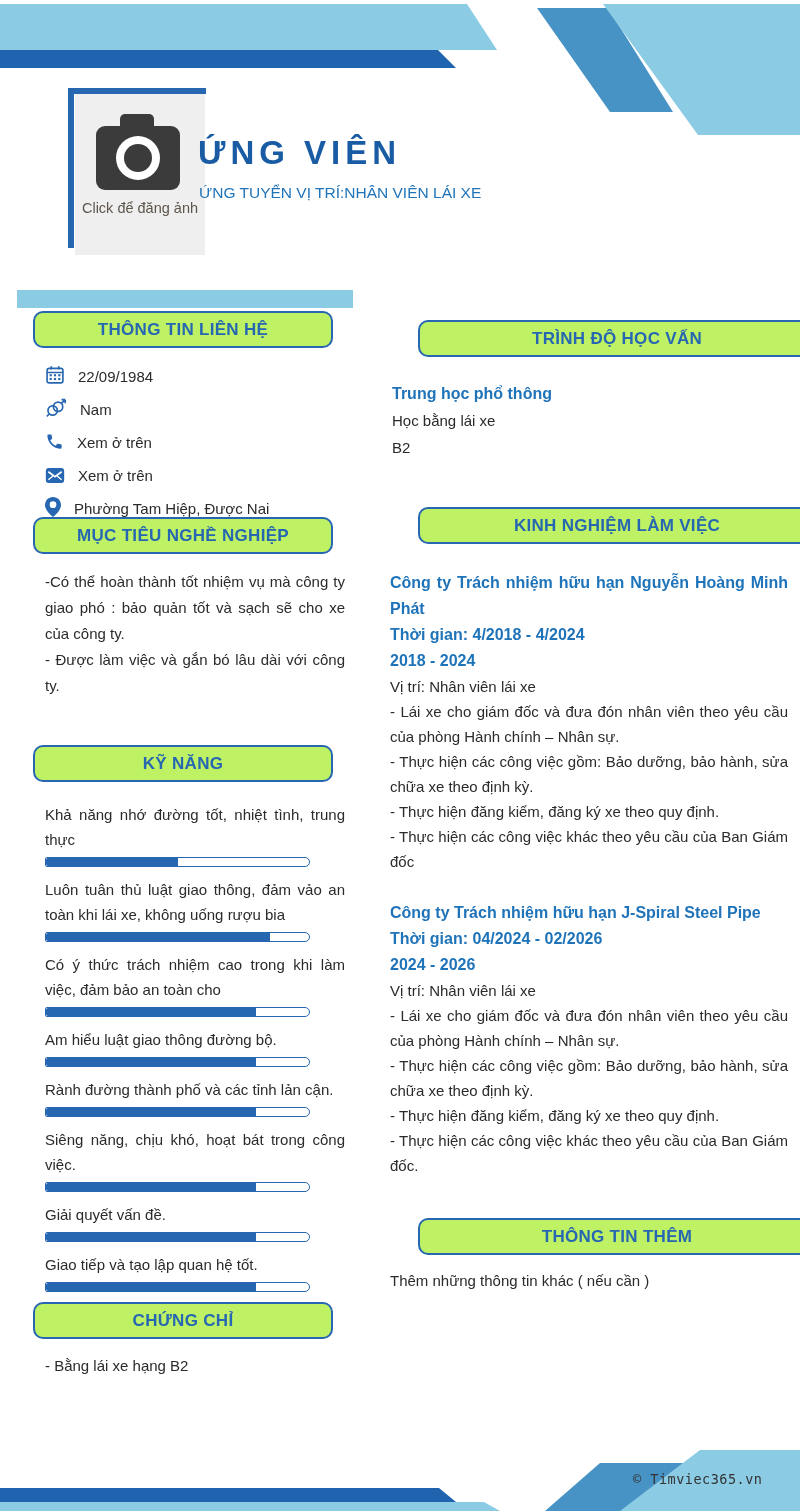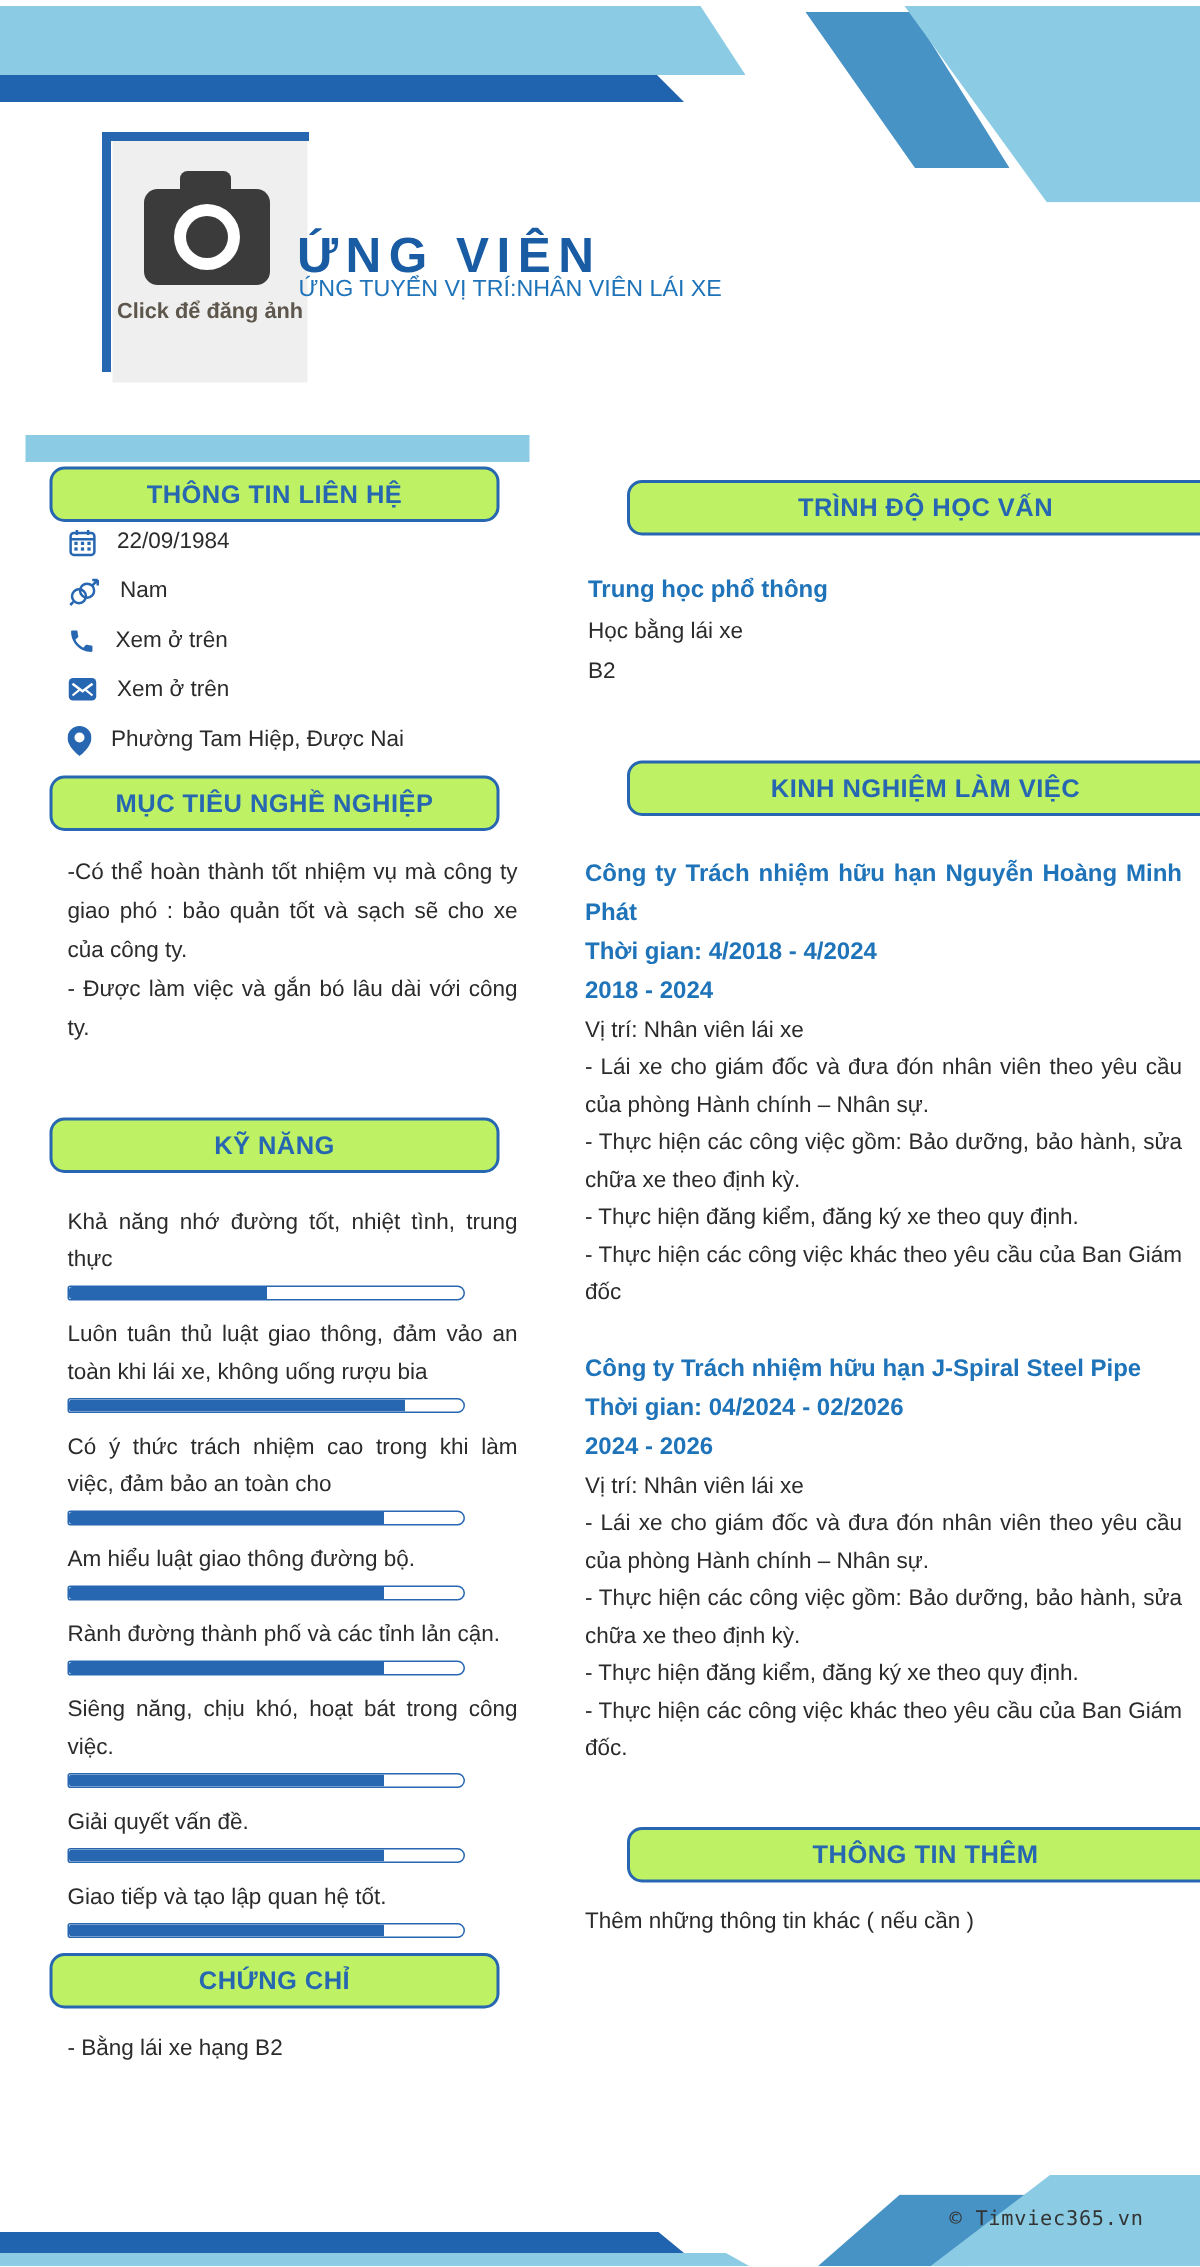--- a/index.html
+++ b/index.html
@@ -20,38 +20,38 @@
   .h-mid{left:520px;top:8px;width:160px;height:104px;background:var(--mid);
     clip-path:polygon(17px 0,88px 0,153px 100%,90px 100%);}
   .h-light2{left:595px;top:4px;width:205px;height:131px;background:var(--light);
     clip-path:polygon(8px 0,205px 0,205px 100%,103px 100%);}
   
   .frame-top{left:68px;top:88px;width:138px;height:6px;background:var(--primary);}
   .frame-left{left:68px;top:88px;width:6px;height:160px;background:var(--primary);}
   .photo-box{position:absolute;left:75px;top:94px;width:130px;height:161px;
     background:var(--photobg);cursor:pointer;text-align:center;}
   .photo-box svg{display:block;margin:20px auto 0;}
-  .photo-caption{display:block;margin-top:6px;font-size:14.5px;font-weight:700;color:var(--caption);}
-  
-  .cv-name{position:absolute;left:198px;top:151px;font-size:33px;font-weight:800;
+  .photo-caption{display:block;margin-top:6px;font-size:14.5px;font-weight:400;color:var(--caption);}
+  
+  .cv-name{position:absolute;left:198px;top:134px;font-size:33px;font-weight:800;
     letter-spacing:5px;color:var(--name);white-space:nowrap;}
   .cv-subtitle{position:absolute;left:199px;top:184px;font-size:15.5px;font-weight:500;
     color:var(--subtitle);white-space:nowrap;}
   
   .col-left{position:absolute;left:15px;top:290px;width:340px;}
   .col-right{position:absolute;left:390px;top:320px;width:398px;}
   .accent-bar{width:336px;height:18px;background:var(--light);margin-left:2px;}
   .sec-box{border:2px solid var(--primary);border-radius:10px;height:37px;background:#bef264;
     display:flex;align-items:center;justify-content:center;font-size:17px;font-weight:700;
     color:var(--primary);letter-spacing:.3px;}
   .lbox{width:300px;margin:3px 0 0 18px;}
   .rbox{width:398px;margin-left:28px;}
   
   .contacts{list-style:none;margin:4px 0 0 30px;}
-  .contacts li{display:flex;align-items:flex-start;height:33px;gap:13px;font-size:15px;}
+  .contacts li{display:flex;align-items:flex-end;height:33px;gap:13px;font-size:15px;}
   .contacts svg{flex:0 0 auto;}
   
   .body-text{font-size:15px;line-height:26px;text-align:justify;color:var(--text);}
   .objective{margin:15px 10px 0 30px;}
   
   .skills{margin:20px 10px 0 30px;}
   .skill{margin-bottom:10px;}
   .skill-label{font-size:15px;line-height:25px;text-align:justify;}
   .track{margin-top:5px;width:265px;height:10px;border:1.5px solid var(--primary);
     border-radius:3px 8px 8px 3px;background:#fff;overflow:hidden;}

